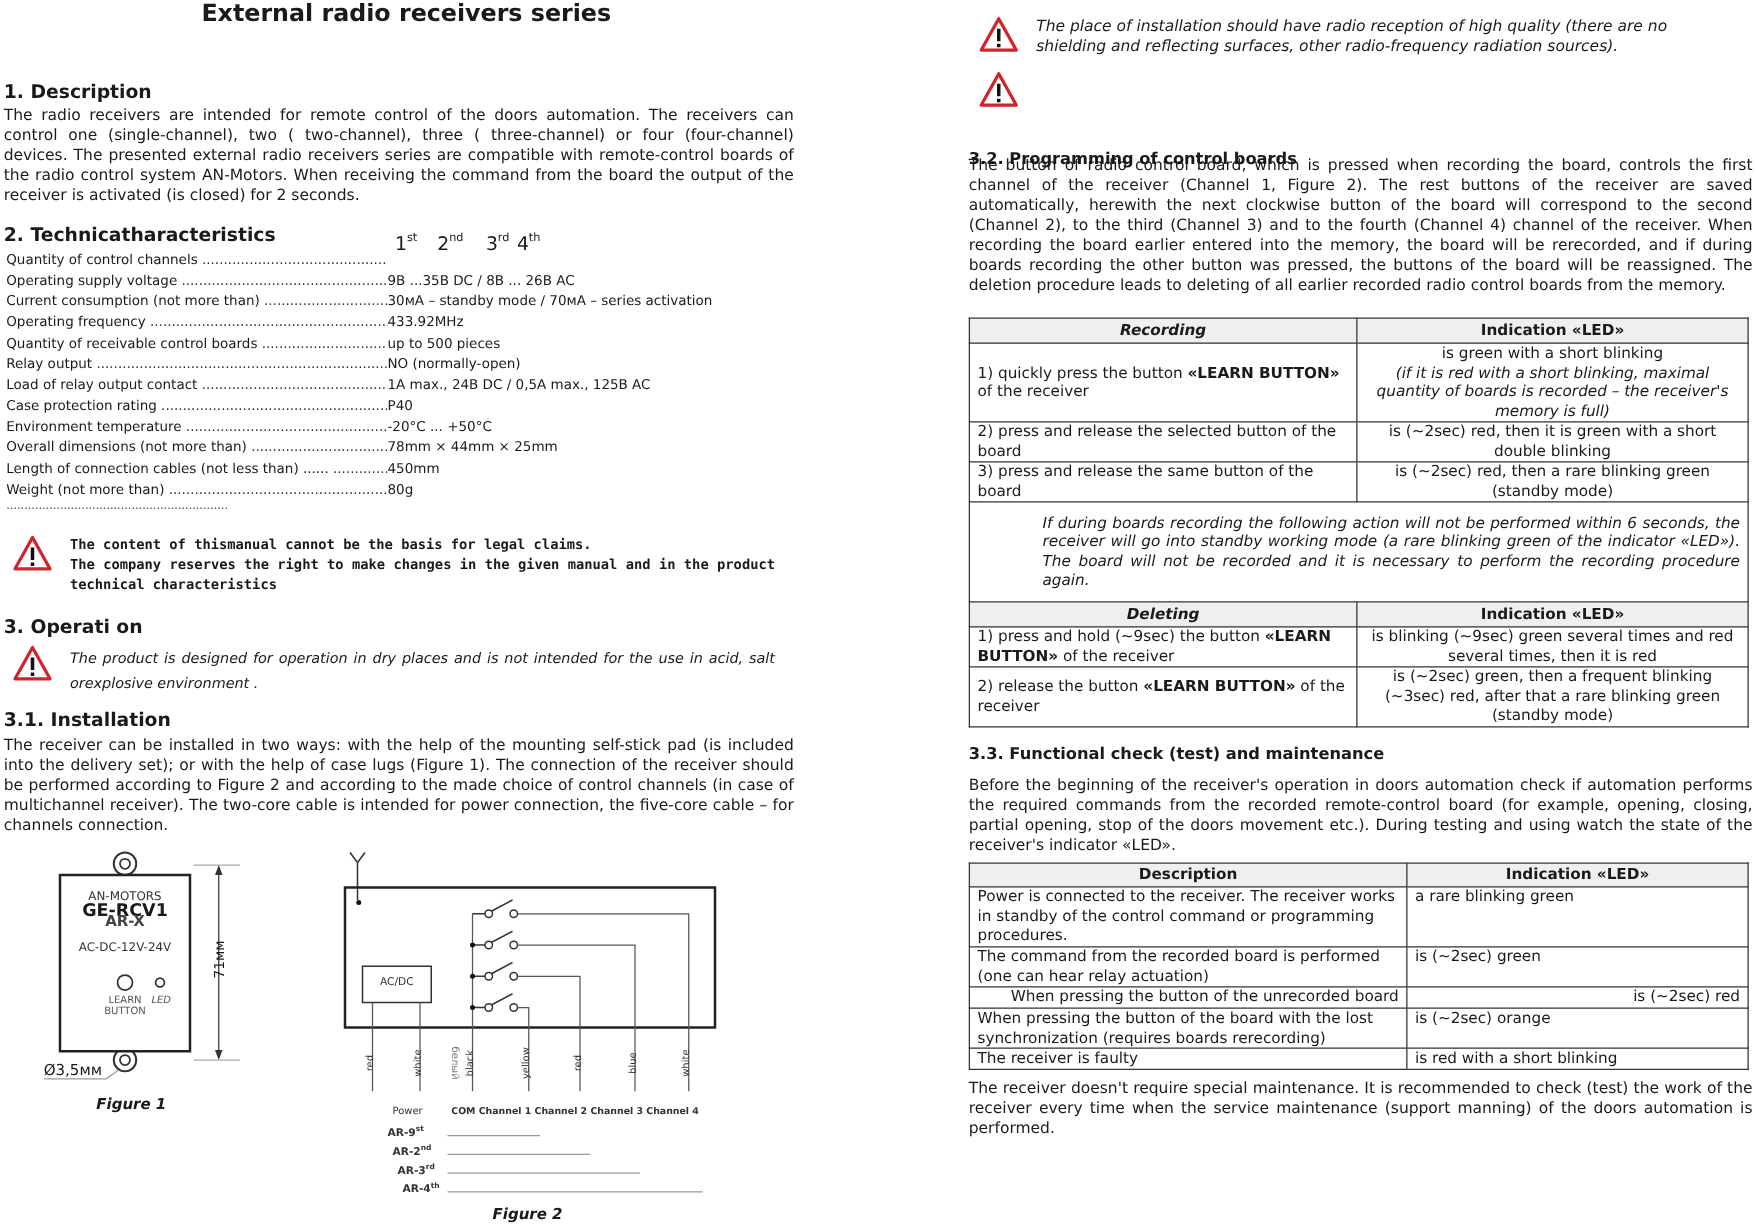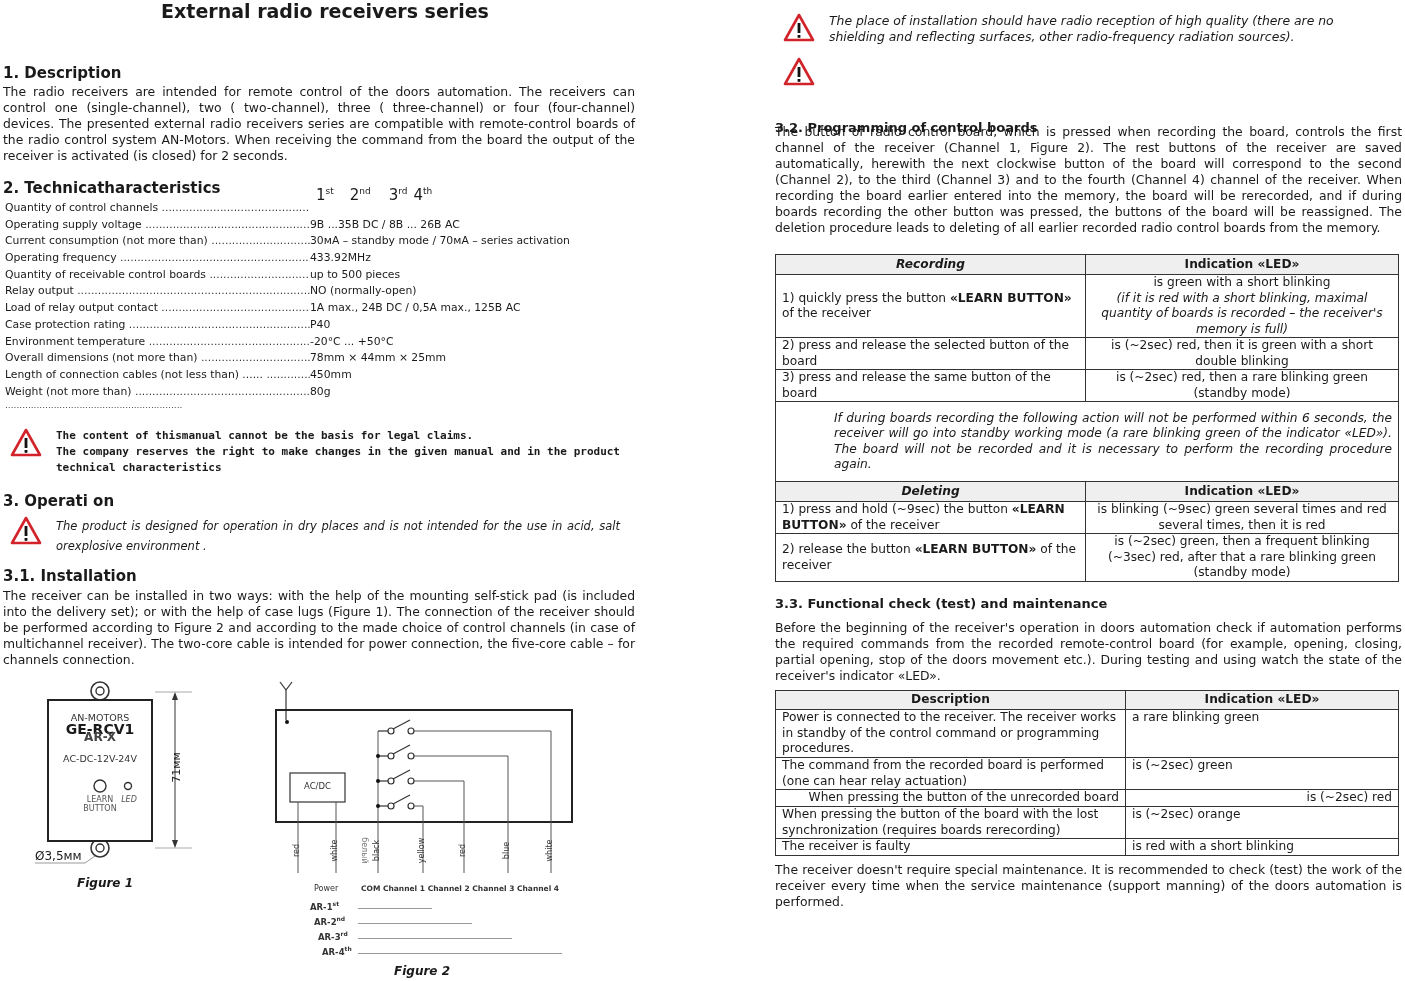--- a/index.html
+++ b/index.html
@@ -201,21 +201,21 @@
       <div class="abs" style="left: 86px; top: 168px; width: 36px; font-size: 8px; color: rgb(51, 51, 51); text-align: center; transform: rotate(-90deg);">black</div>
       <div class="abs" style="left: 131px; top: 168px; width: 36px; font-size: 8px; color: rgb(51, 51, 51); text-align: center; transform: rotate(-90deg);">yellow</div>
       <div class="abs" style="left: 172px; top: 168px; width: 36px; font-size: 8px; color: rgb(51, 51, 51); text-align: center; transform: rotate(-90deg);">red</div>
       <div class="abs" style="left: 216px; top: 168px; width: 36px; font-size: 8px; color: rgb(51, 51, 51); text-align: center; transform: rotate(-90deg);">blue</div>
       <div class="abs" style="left: 259px; top: 168px; width: 36px; font-size: 8px; color: rgb(51, 51, 51); text-align: center; transform: rotate(-90deg);">white</div>
     </div>
 
   <div class="abs" style="left:26px; top:206px; font-size:8px; font-weight:normal; color:#333;margin-left:16px;">Power</div>
   <div class="abs" style="left:89px; top:206px; font-size:7.5px; font-weight:bold; color:#333; white-space:nowrap;">COM Channel 1 Channel 2 Channel 3 Channel 4</div>
   <div id="model-rows">
-      <div class="abs" style="left: 38px; top: 222px; font-size: 8.5px; font-weight: bold; color: rgb(51, 51, 51); white-space: nowrap;"><span>AR-1</span><sup style="font-size: 6px;">st</sup></div>
+      <div class="abs" style="left: 38px; top: 222px; font-size: 8.5px; font-weight: bold; color: rgb(51, 51, 51); white-space: nowrap;"><span>AR-9</span><sup style="font-size: 6px;">st</sup></div>
       <div class="abs" style="left: 86px; top: 230px; width: 74px; border-top: 1px solid rgb(153, 153, 153);"></div>
       <div class="abs" style="left: 42px; top: 237px; font-size: 8.5px; font-weight: bold; color: rgb(51, 51, 51); white-space: nowrap;"><span>AR-2</span><sup style="font-size: 6px;">nd</sup></div>
       <div class="abs" style="left: 86px; top: 245px; width: 114px; border-top: 1px solid rgb(153, 153, 153);"></div>
       <div class="abs" style="left: 46px; top: 252px; font-size: 8.5px; font-weight: bold; color: rgb(51, 51, 51); white-space: nowrap;"><span>AR-3</span><sup style="font-size: 6px;">rd</sup></div>
       <div class="abs" style="left: 86px; top: 260px; width: 154px; border-top: 1px solid rgb(153, 153, 153);"></div>
       <div class="abs" style="left: 50px; top: 267px; font-size: 8.5px; font-weight: bold; color: rgb(51, 51, 51); white-space: nowrap;"><span>AR-4</span><sup style="font-size: 6px;">th</sup></div>
       <div class="abs" style="left: 86px; top: 275px; width: 204px; border-top: 1px solid rgb(153, 153, 153);"></div>
     </div>
   <div class="abs fig-label" style="left:122px; top:286px;">Figure  2</div>
 </div>

